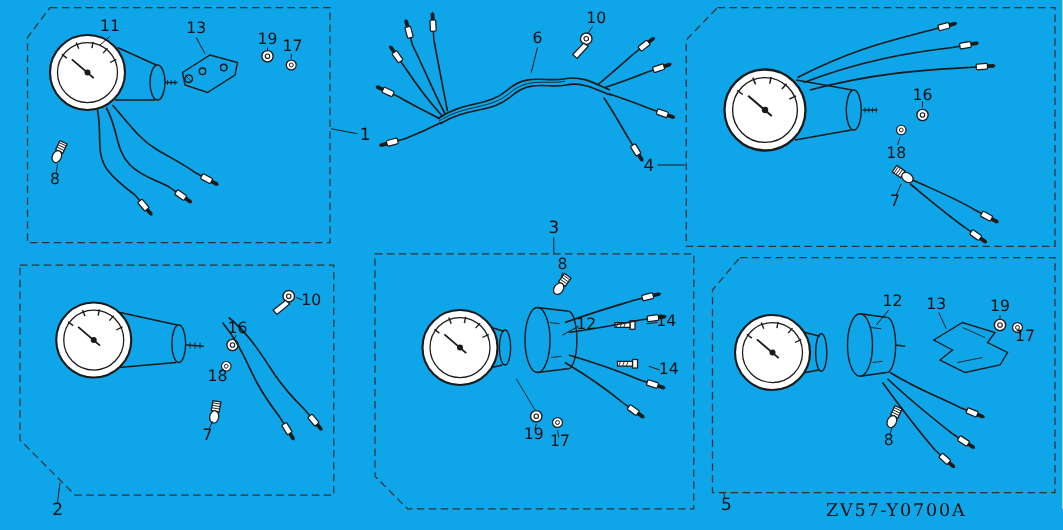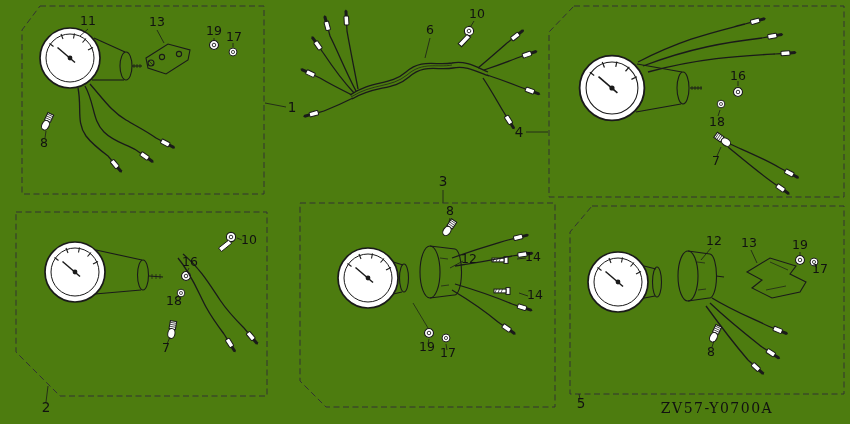--- a/index.html
+++ b/index.html
@@ -1,16 +1,16 @@
 <!DOCTYPE html>
 <html><head>
 <meta charset="utf-8">
 <style>
   html,body{margin:0;padding:0;background:#fff;}
-  .stage{width:850px;height:424px;background:#4d7c0f;position:relative;overflow:hidden;
+  .stage{width:850px;height:424px;background:#0ea5e9;position:relative;overflow:hidden;
          font-family:"DejaVu Sans",sans-serif;text-align:right;}
   svg{display:block;}
   .dash{stroke:#333;fill:none;stroke-width:1;stroke-dasharray:6 3.5;}
   .ln{stroke:#1a1a1a;fill:none;stroke-width:1.1;}
   .ldr{stroke:#1a1a1a;fill:none;stroke-width:0.8;}
   .wire{stroke:#1a1a1a;fill:none;stroke-width:1.3;}
   .thin{stroke:#1a1a1a;fill:none;stroke-width:0.7;}
   .co{font-family:"DejaVu Sans",sans-serif;font-size:12.5px;fill:#111;text-anchor:middle;}
   .ref{font-size:13.5px;}
   .code{font-family:"DejaVu Serif",serif;font-size:14px;fill:#111;letter-spacing:1.5px;text-anchor:middle;}

